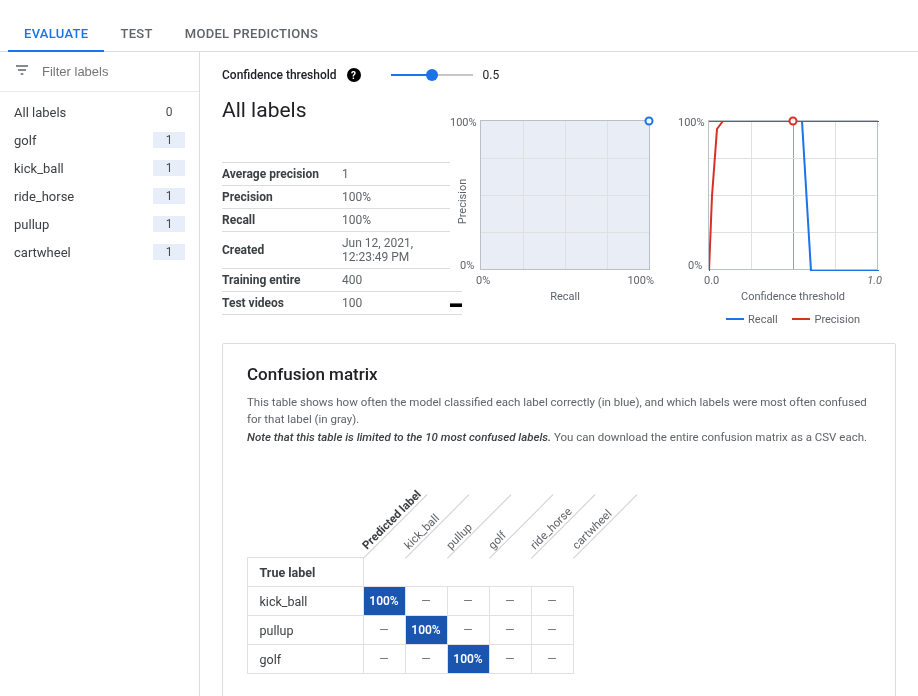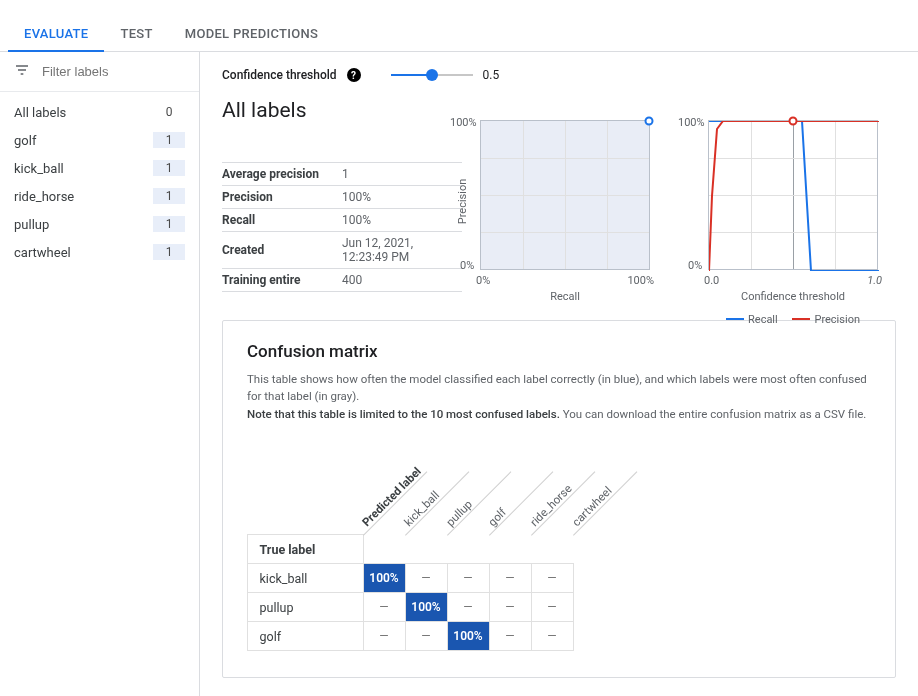--- a/index.html
+++ b/index.html
@@ -48,21 +48,21 @@
   .point { position:absolute; width:9px; height:9px; border:2px solid #1a73e8; background:#fff; border-radius:50%; transform:translate(-50%,-50%); }
   .point.red { border-color:#d93025; }
 
   .legend { margin-top:4px; font-size:11px; color:#5f6368; text-align:center; width:190px; }
   .lg-item { display:inline-flex; align-items:center; gap:4px; margin:0 6px; }
   .lg-item .sw { width:18px; height:2px; display:inline-block; }
 
   .card { border:1px solid #dadce0; border-radius:2px; margin-top:28px; padding:20px 24px 26px; }
   .card h2 { margin:0 0 10px; font-size:17px; font-weight:500; color:#202124; }
   .card .desc { font-size:11.5px; color:#5f6368; line-height:1.5; }
-  .card .desc b { color:#3c4043; font-weight:500; }
+  .card .desc b { color:#3c4043; font-weight:500;font-style:italic; }
 
   .cm { margin-top:16px; }
   .cm-headers { position:relative; height:96px; margin-left:116px; }
   .cm-h { position:absolute; bottom:6px; transform-origin:left bottom; transform:rotate(-45deg); font-size:11.5px; color:#5f6368; white-space:nowrap; }
   .cm-h.pred { font-weight:700; color:#3c4043; }
   .cm-diag { position:absolute; background:#d0d0d0; width:1px; height:90px; bottom:0; transform-origin:bottom left; transform:rotate(45deg); }
 
   .cm-grid { display:grid; grid-template-columns:116px repeat(5,42px); }
   .cm-cell { height:30px; border:1px solid #e0e0e0; display:flex; align-items:center; justify-content:center; font-size:12px; color:#757575; margin:-0.5px; }
   .cm-rowlabel { border:1px solid #e0e0e0; display:flex; align-items:center; padding-left:12px; font-size:12.5px; color:#3c4043; margin:-0.5px;text-align:center; }
@@ -151,20 +151,27 @@
                 <td class="v">100%</td>
               </tr>
           <tr>
                 <td class="k">Created</td>
                 <td class="v">Jun 12, 2021, 12:23:49 PM</td>
               </tr>
           <tr>
                 <td class="k">Training entire</td>
                 <td class="v">400</td>
               </tr>
+          <tr>
+                <td class="k">Test videos</td>
+                <td class="v">100</td>
+            <td style="text-align:right;border-bottom:1px solid #dadce0;border-top:1px solid #dadce0;">
+              <span style="font-weight:bold;color:#000;cursor:pointer;">▬</span>
+            </td>
+          </tr>
         </tbody>
           </table>
       </div>
 
       <div class="chart-wrap" style="margin-top:26px;">
         <span class="axis-label" style="left:-30px;top:-4px;">100%</span>
         <span class="axis-label" style="left:-20px;bottom:-2px;">0%</span>
         <span class="axis-label" style="left:-40px;top:75px;transform:rotate(-90deg);">Precision</span>
         <div class="chart-box shade">
           <div class="grid-v" style="left:25%;top:0;bottom:0;width:1px;"></div>
@@ -212,21 +219,21 @@
             </span>
         </div>
       </div>
 
     </div>
 
     <div class="card">
       <h2>Confusion matrix</h2>
       <div class="desc">
         <span>This table shows how often the model classified each label correctly (in blue), and which labels were most often confused for that label (in gray).</span><br>
-        <b>Note that this table is limited to the 10 most confused labels.</b><span> You can download the entire confusion matrix as a CSV file.</span>
+        <b>Note that this table is limited to the 10 most confused labels.</b><span> You can download the entire confusion matrix as a CSV each.</span>
       </div>
 
       <div class="cm">
 
         <div class="cm-headers">
 
           <div class="cm-diag" style="left:0px;"></div>
           <div class="cm-diag" style="left:42px;"></div>
           <div class="cm-diag" style="left:84px;"></div>
           <div class="cm-diag" style="left:126px;"></div>

